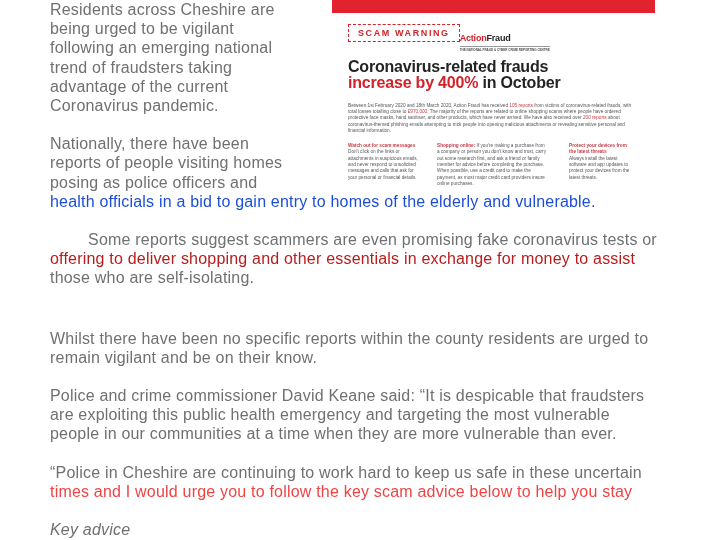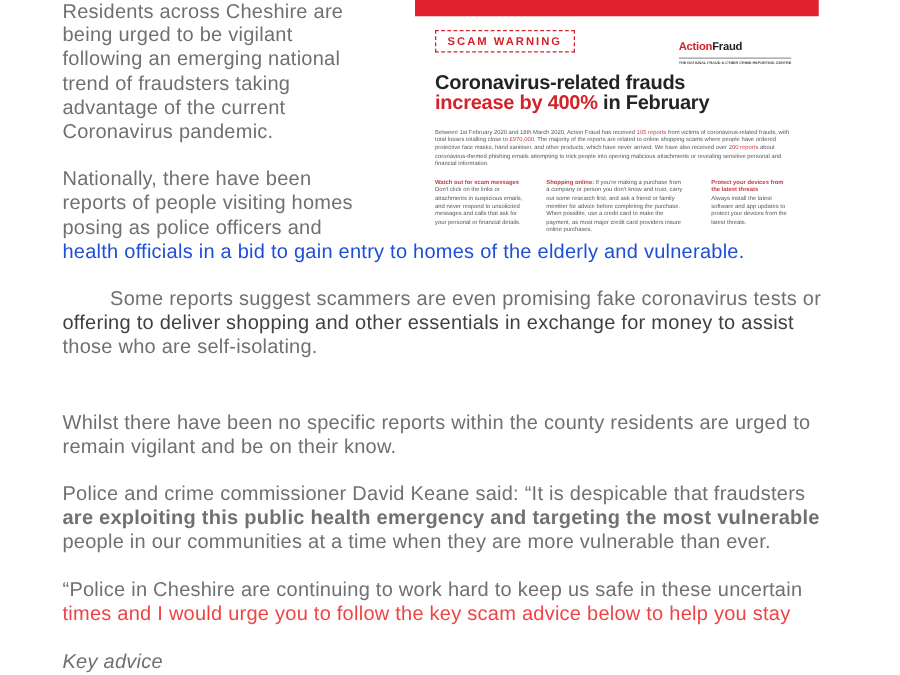--- a/index.html
+++ b/index.html
@@ -26,21 +26,21 @@
   }
   
   .poster {
     float: right;
     width: 323px;
     margin: 0 40px 8px 12px;
     background: #ffffff;
   }
   .poster-topbar { height: 13px; }
   .poster-content { padding: 11px 22px 10px 16px; }
-  .poster-header { display: flex; justify-content: space-between; align-items: flex-start; }
+  .poster-header { display: flex; align-items: flex-start; }
   .badge {
     display: inline-block;
     border: 1px dashed;
     padding: 3px 9px 3px 9px;
     font-size: 9px;
     font-weight: bold;
     letter-spacing: 1.6px;
     white-space: nowrap;
   }
   .logo { display: inline-block; text-align: left; margin-top: 3px; }
@@ -95,21 +95,21 @@
       <div class="poster-content">
         <div class="poster-header">
           <span class="badge" id="poster-badge" style="color: rgb(210, 35, 42); border-color: rgb(210, 35, 42);">SCAM WARNING</span>
           <span class="logo">
             <span class="logo-text"><span class="logo-red" id="logo-red" style="color: rgb(210, 35, 42);">Action</span><span class="logo-black">Fraud</span></span>
             <span class="logo-tagline">THE NATIONAL FRAUD &amp; CYBER CRIME REPORTING CENTRE</span>
           </span>
         </div>
         <div class="poster-title">
           <div>Coronavirus-related frauds</div>
-          <div><span id="title-red" style="color: rgb(210, 35, 42);">increase by 400%</span><span> in February</span></div>
+          <div><span id="title-red" style="color: rgb(210, 35, 42);">increase by 400%</span><span> in October</span></div>
         </div>
         <p class="poster-intro" id="poster-intro"><span style="color: rgb(85, 86, 90);">Between 1st February 2020 and 18th March 2020, Action Fraud has received </span><span style="color: rgb(196, 59, 70);">105 reports</span><span style="color: rgb(85, 86, 90);"> from victims of coronavirus-related frauds, with total losses totalling close to </span><span style="color: rgb(196, 59, 70);">£970,000</span><span style="color: rgb(85, 86, 90);">. The majority of the reports are related to online shopping scams where people have ordered protective face masks, hand sanitiser, and other products, which have never arrived. We have also received over </span><span style="color: rgb(196, 59, 70);">200 reports</span><span style="color: rgb(85, 86, 90);"> about coronavirus-themed phishing emails attempting to trick people into opening malicious attachments or revealing sensitive personal and financial information.</span></p>
         <div class="poster-columns" id="poster-columns">
             <div class="pcol pcol-1"><span class="phead" style="color: rgb(196, 59, 70); display: block;">Watch out for scam messages</span><span>Don't click on the links or attachments in suspicious emails, and never respond to unsolicited messages and calls that ask for your personal or financial details.</span></div>
             <div class="pcol pcol-2"><span class="phead" style="color: rgb(196, 59, 70);">Shopping online:</span><span> If you're making a purchase from a company or person you don't know and trust, carry out some research first, and ask a friend or family member for advice before completing the purchase. When possible, use a credit card to make the payment, as most major credit card providers insure online purchases.</span></div>
             <div class="pcol pcol-3"><span class="phead" style="color: rgb(196, 59, 70); display: block;">Protect your devices from the latest threats</span><span>Always install the latest software and app updates to protect your devices from the latest threats.</span></div>
           </div>
       </div>
     </div>
 
@@ -123,30 +123,30 @@
           <div class="tline" style="color: rgb(111, 112, 114);">Coronavirus pandemic.</div>
         </div>
         <div class="para">
           <div class="tline" style="color: rgb(111, 112, 114);">Nationally, there have been</div>
           <div class="tline" style="color: rgb(111, 112, 114);">reports of people visiting homes</div>
           <div class="tline" style="color: rgb(111, 112, 114);">posing as police officers and</div>
           <div class="tline" style="color: #1d4ed8;">health officials in a bid to gain entry to homes of the elderly and vulnerable.</div>
         </div>
         <div class="para">
           <div class="tline" style="color: rgb(111, 112, 114); text-align: center;">Some reports suggest scammers are even promising fake coronavirus tests or</div>
-          <div class="tline" style="color: #404040;">offering to deliver shopping and other essentials in exchange for money to assist</div>
+          <div class="tline" style="color: #b91c1c;">offering to deliver shopping and other essentials in exchange for money to assist</div>
           <div class="tline" style="color: rgb(111, 112, 114);">those who are self-isolating.</div>
         </div>
         <div class="para">
           <div class="tline" style="color: rgb(111, 112, 114); margin-top: 41px;">Whilst there have been no specific reports within the county residents are urged to</div>
           <div class="tline" style="color: rgb(111, 112, 114);">remain vigilant and be on their know.</div>
         </div>
         <div class="para">
           <div class="tline" style="color: rgb(111, 112, 114);">Police and crime commissioner David Keane said: “It is despicable that fraudsters</div>
-          <div class="tline" style="color: rgb(111, 112, 114); font-weight: bold;">are exploiting this public health emergency and targeting the most vulnerable</div>
+          <div class="tline" style="color: rgb(111, 112, 114);">are exploiting this public health emergency and targeting the most vulnerable</div>
           <div class="tline" style="color: rgb(111, 112, 114);">people in our communities at a time when they are more vulnerable than ever.</div>
         </div>
         <div class="para">
           <div class="tline" style="color: rgb(111, 112, 114);">“Police in Cheshire are continuing to work hard to keep us safe in these uncertain</div>
           <div class="tline" style="color: #ef4444;">times and I would urge you to follow the key scam advice below to help you stay</div>
         </div>
         <div class="para tight">
           <div class="tline" style="color: rgb(111, 112, 114); font-style: italic;">Key advice</div>
           <div class="tline" style="color: rgb(111, 112, 114);">•Police officers will never approach you to take a Coronavirus test</div>
         </div>

